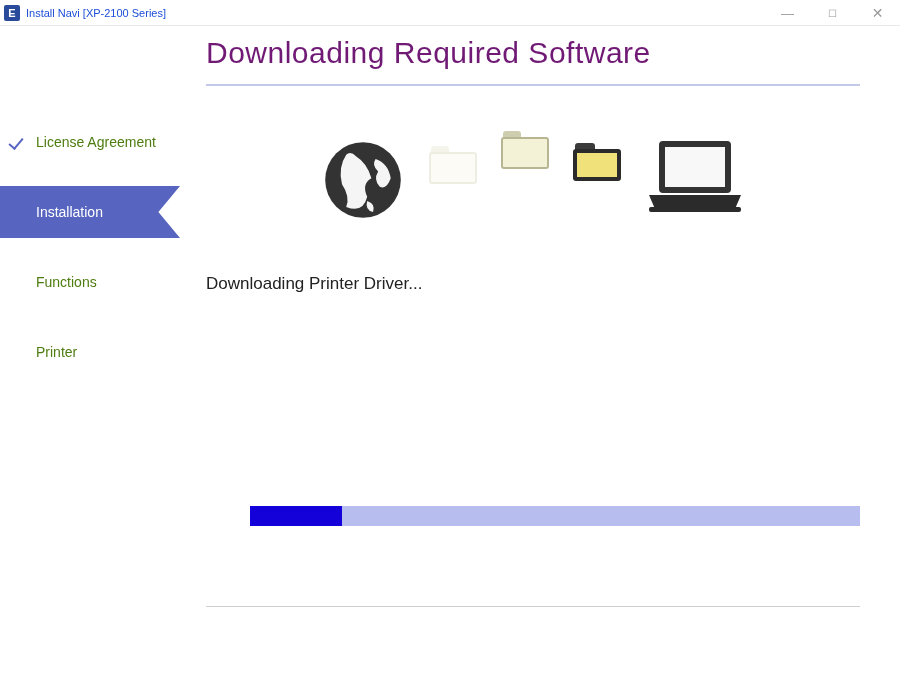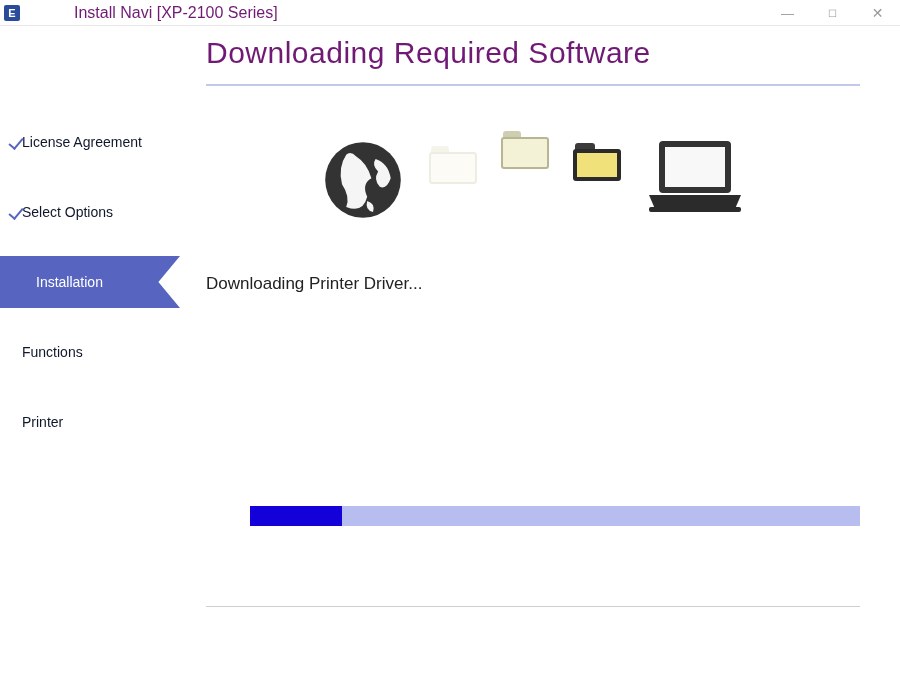--- a/index.html
+++ b/index.html
@@ -26,24 +26,23 @@
       color: #fff;
       font-size: 11px;
       font-weight: bold;
       display: inline-flex;
       align-items: center;
       justify-content: center;
       margin-right: 6px;
       border-radius: 2px;
     }
     .titlebar-text {
-      font-size: 16px;
-      color: #701a75;
+      font-size: 11px;
+      color: #1d4ed8;
       flex: 1;
-      margin-left: 48px;
     }
     .win-controls {
       display: flex;
       height: 100%;
     }
     .win-btn {
       width: 45px;
       height: 26px;
       display: flex;
       align-items: center;
@@ -61,23 +60,23 @@
     }
 
     .sidebar {
       width: 180px;
       padding-top: 90px;
     }
     .side-item {
       height: 52px;
       display: flex;
       align-items: center;
-      padding-left: 22px;
+      padding-left: 36px;
       font-size: 14px;
-      color: #0f172a;
+      color: #4d7c0f;
       margin-bottom: 18px;
       position: relative;
     }
     .side-item.done::before {
       content: "";
       position: absolute;
       left: 9px;
       top: 22px;
       width: 12px;
       height: 6px;
@@ -198,23 +197,20 @@
     <div class="win-btn max">☐</div>
     <div class="win-btn close">✕</div>
   </div>
 </div>
 
 <div class="content">
 
   <div class="sidebar">
     <div class="side-item done">
       <span>License Agreement</span>
-    </div>
-    <div class="side-item done">
-      <span>Select Options</span>
     </div>
     <div class="side-item active">
       <span>Installation</span>
     </div>
     <div class="side-item">
       <span>Functions</span>
     </div>
     <div class="side-item">
       <span>Printer</span>
     </div>

